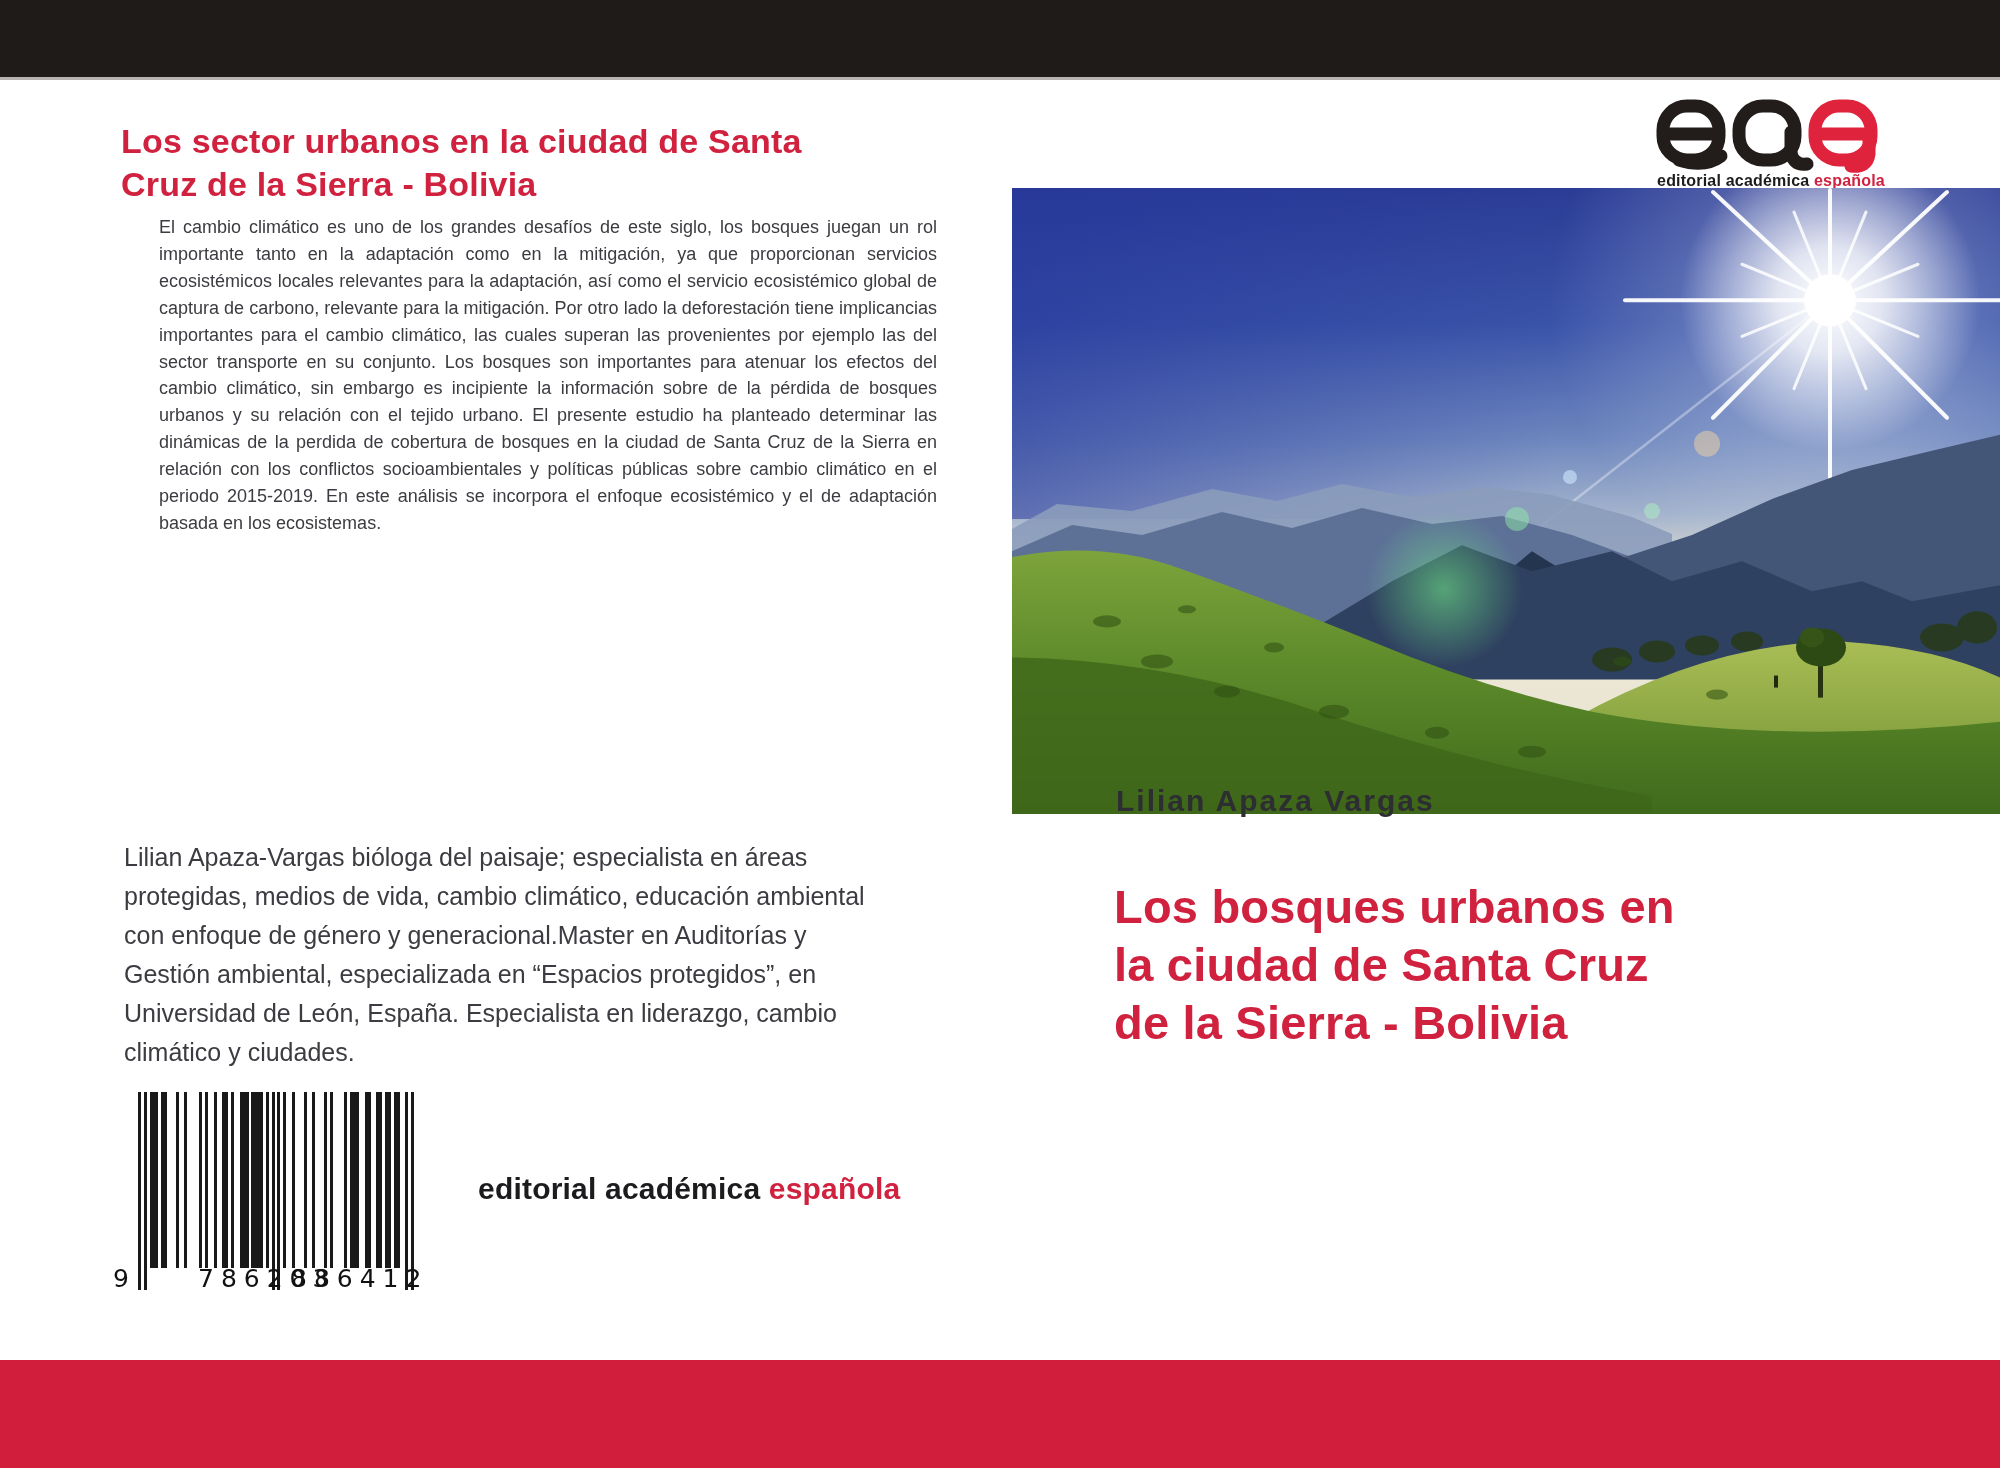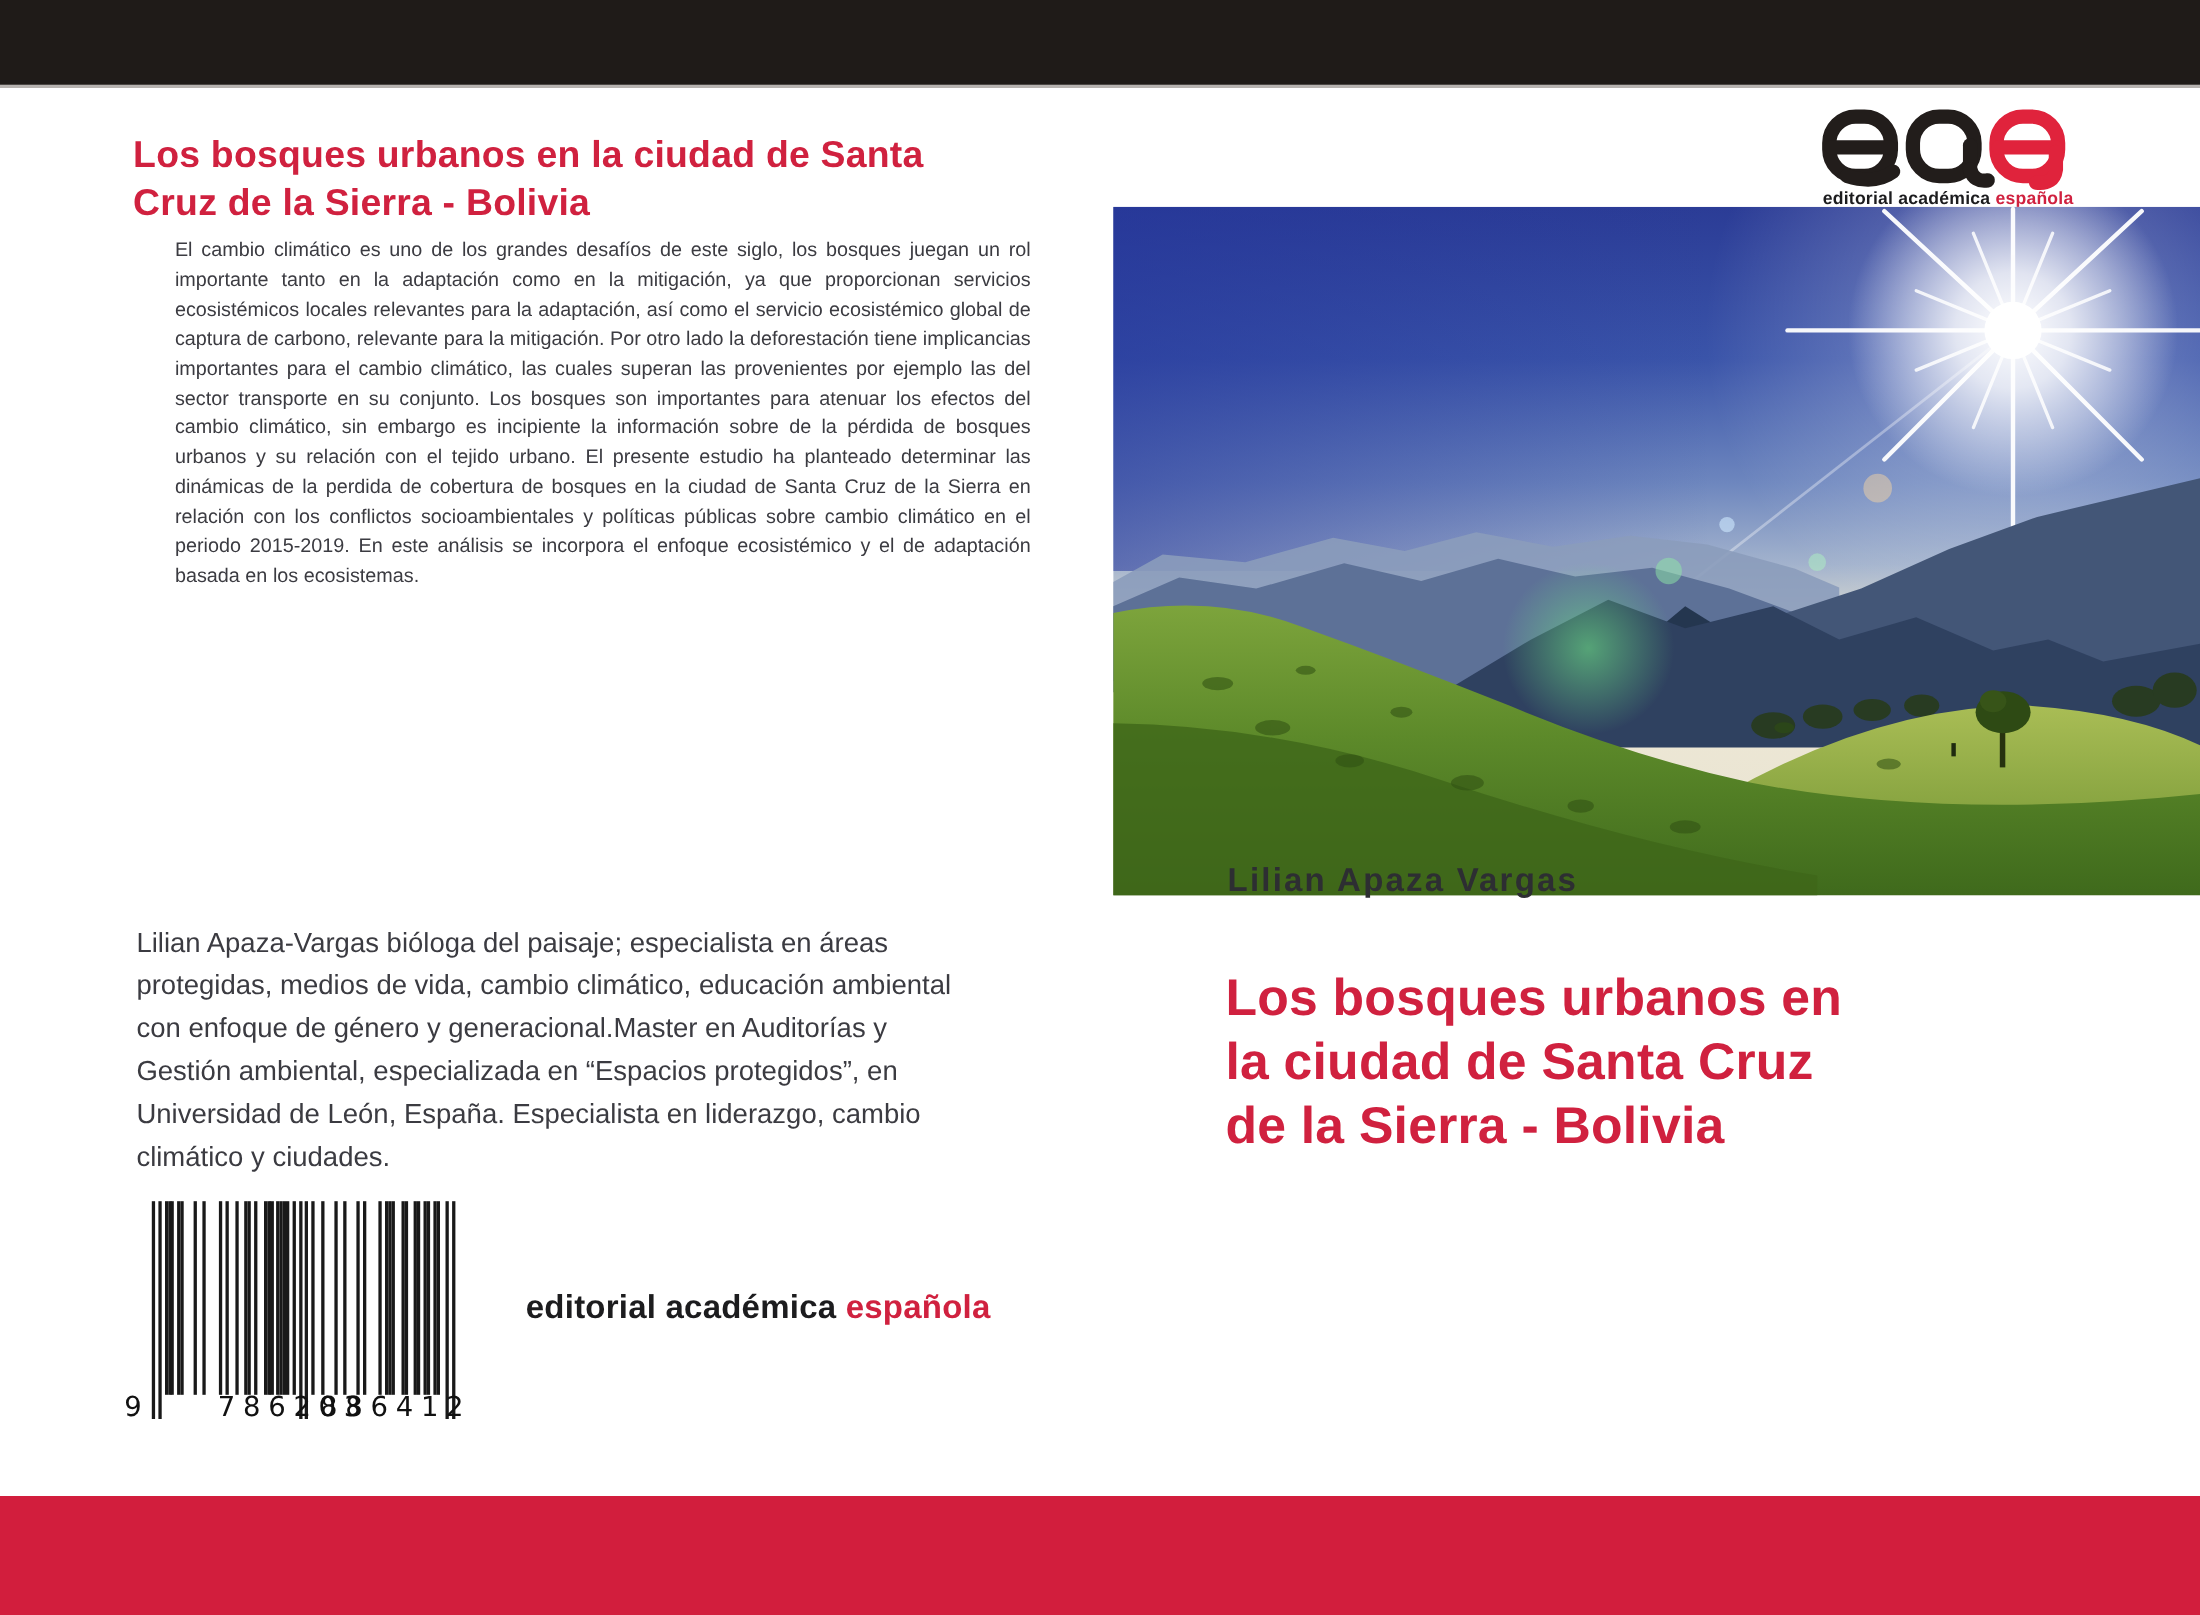--- a/index.html
+++ b/index.html
@@ -71,21 +71,21 @@
     white-space:pre-line;letter-spacing:-.2px;
   }
 </style>
 </head>
 <body>
 
 <div id="cover">
 
   <div class="top-bar"></div>
 
-  <div class="back-title">Los bosques urbanos en la ciudad de Santa
+  <div class="back-title">Los sector urbanos en la ciudad de Santa
 Cruz de la Sierra - Bolivia</div>
 
   <div class="back-desc">El cambio climático es uno de los grandes desafíos de este siglo, los bosques juegan un rol importante tanto en la adaptación como en la mitigación, ya que proporcionan servicios ecosistémicos locales relevantes para la adaptación, así como el servicio ecosistémico global de captura de carbono, relevante para la mitigación. Por otro lado la deforestación tiene implicancias importantes para el cambio climático, las cuales superan las provenientes por ejemplo las del sector transporte en su conjunto. Los bosques son importantes para atenuar los efectos del cambio climático, sin embargo es incipiente la información sobre de la pérdida de bosques urbanos y su relación con el tejido urbano. El presente estudio ha planteado determinar las dinámicas de la perdida de cobertura de bosques en la ciudad de Santa Cruz de la Sierra en relación con los conflictos socioambientales y políticas públicas sobre cambio climático en el periodo 2015-2019. En este análisis se incorpora el enfoque ecosistémico y el de adaptación basada en los ecosistemas.</div>
 
   <div class="back-bio">Lilian Apaza-Vargas bióloga del paisaje; especialista en áreas protegidas, medios de vida, cambio climático, educación ambiental con enfoque de género y generacional.Master en Auditorías y Gestión ambiental, especializada en “Espacios protegidos”, en Universidad de León, España. Especialista en liderazgo, cambio climático y ciudades.</div>
 
   <div class="barcode">
     <div class="bc-bars">
         <div class="bc-bar guard" style="left: 0%; width: 1.09263%;"></div>
         <div class="bc-bar guard" style="left: 2.10526%; width: 1.09263%;"></div>

